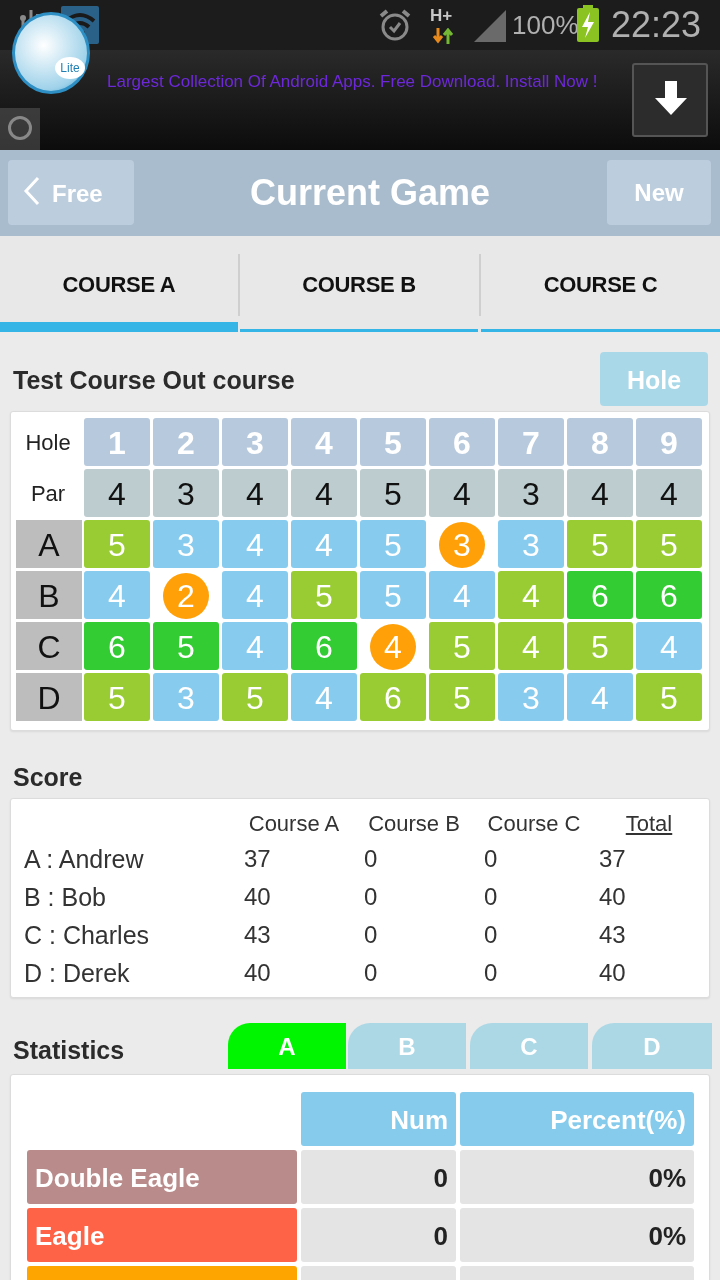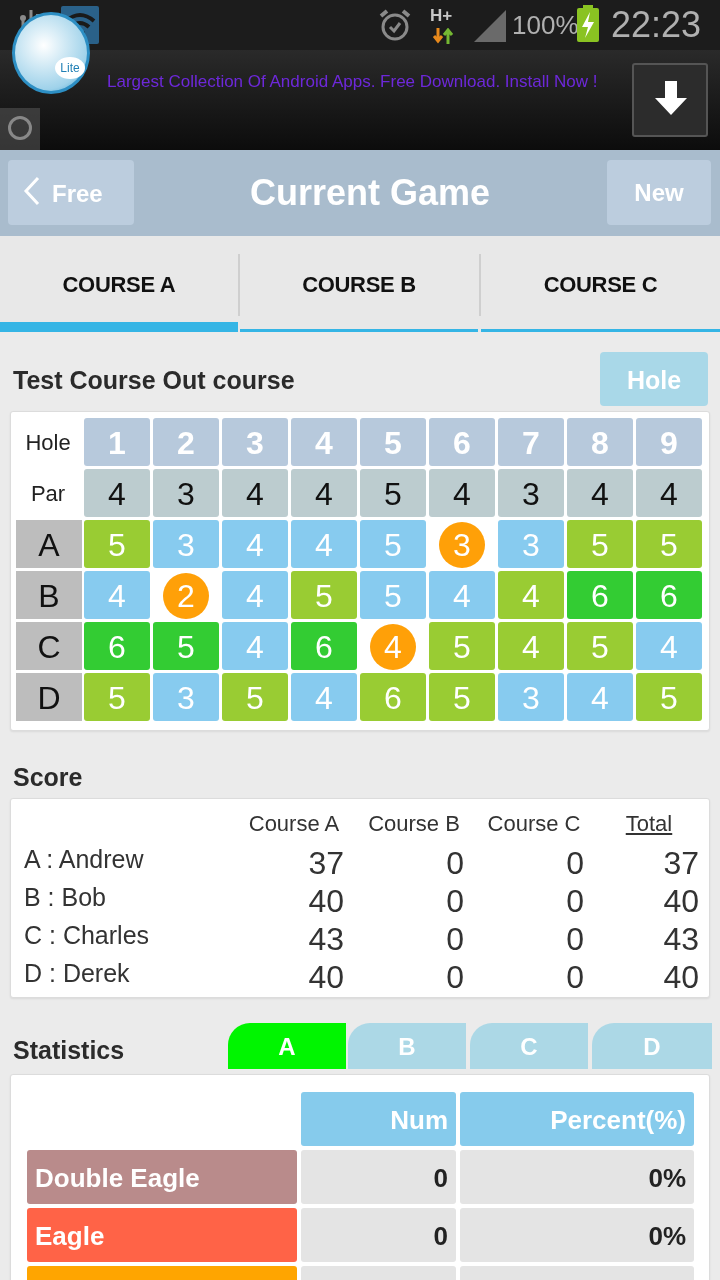--- a/index.html
+++ b/index.html
@@ -55,21 +55,21 @@
   .gcell.c-blue { background: #87cbef; }
   .gcell.c-lime { background: #99cc33; }
   .gcell.c-green { background: #33cc33; }
   .gcell.c-orange { background: transparent; }
   .gcell.c-orange span { display: inline-block; width: 46px; height: 46px; margin-top: 1px; border-radius: 50%; background: #ffa008; line-height: 46px; }
 
   .score-title { position: absolute; left: 13px; top: 763px; font-size: 25px; font-weight: bold; color: #2b2b2b; }
   .score-card { left: 10px; top: 798px; width: 700px; height: 200px; }
   .sc-head { position: absolute; top: 12px; font-size: 22px; color: #333; text-align: center; }
   .sc-name { position: absolute; left: 13px; font-size: 25px; color: #333; }
-  .sc-val { position: absolute; font-size: 32px; color: #333; text-align: right; width: 100px; }
+  .sc-val { position: absolute; font-size: 24px; color: #333; text-align: left; width: 100px; }
 
   .stats-title { position: absolute; left: 13px; top: 1036px; font-size: 25px; font-weight: bold; color: #2b2b2b; }
   .stab { position: absolute; top: 1023px; height: 46px; border-radius: 22px 0 0 0; text-align: center; line-height: 48px; font-size: 24px; font-weight: bold; color: #fff; }
   .stats-card { left: 10px; top: 1074px; width: 700px; height: 220px; }
   .st-cell { position: absolute; height: 54px; border-radius: 3px; font-size: 26px; font-weight: bold; line-height: 56px; }
 </style>
 </head>
 <body>
 
 <div class="statusbar">

